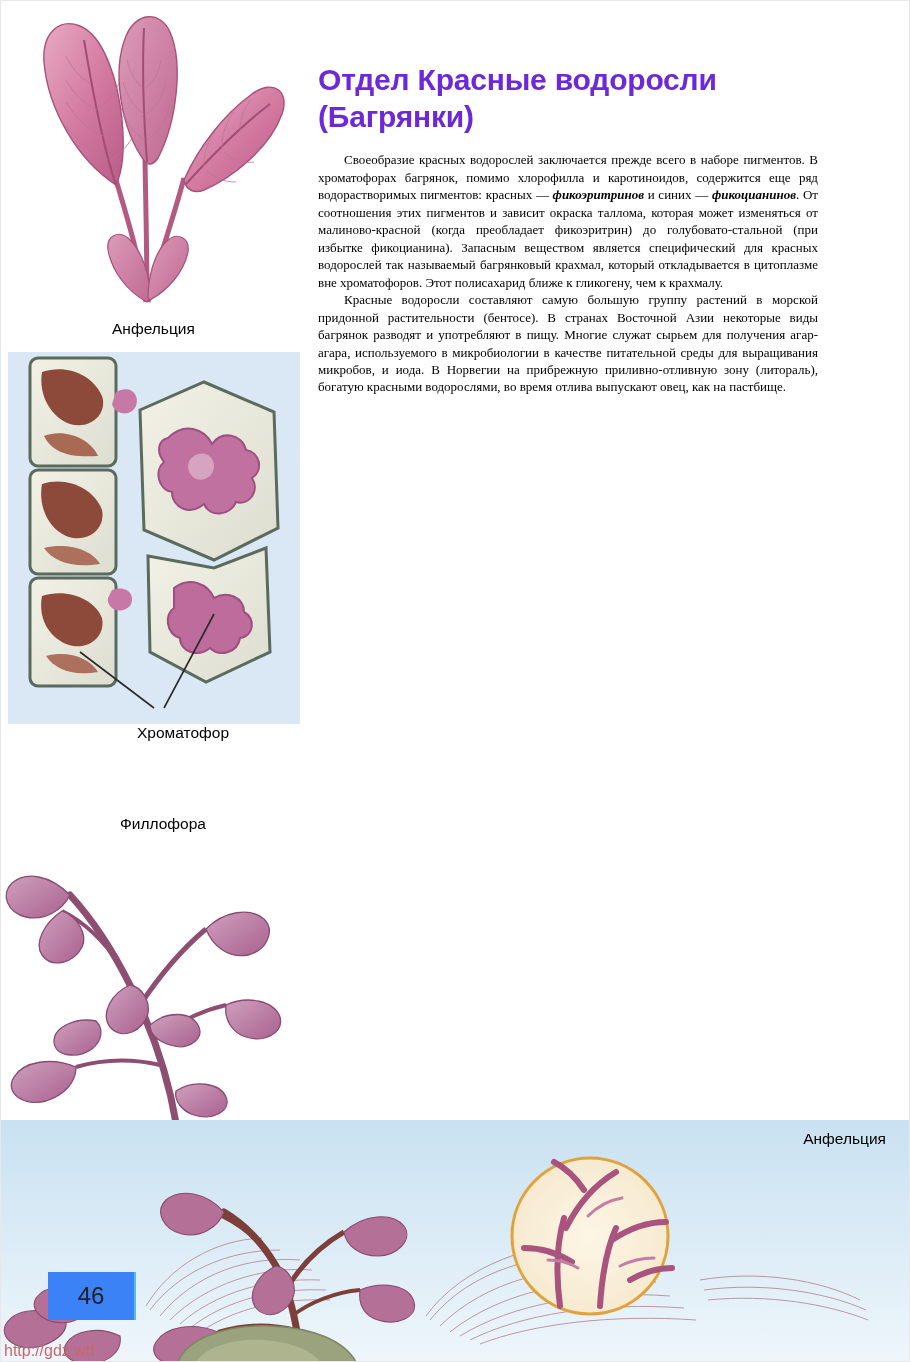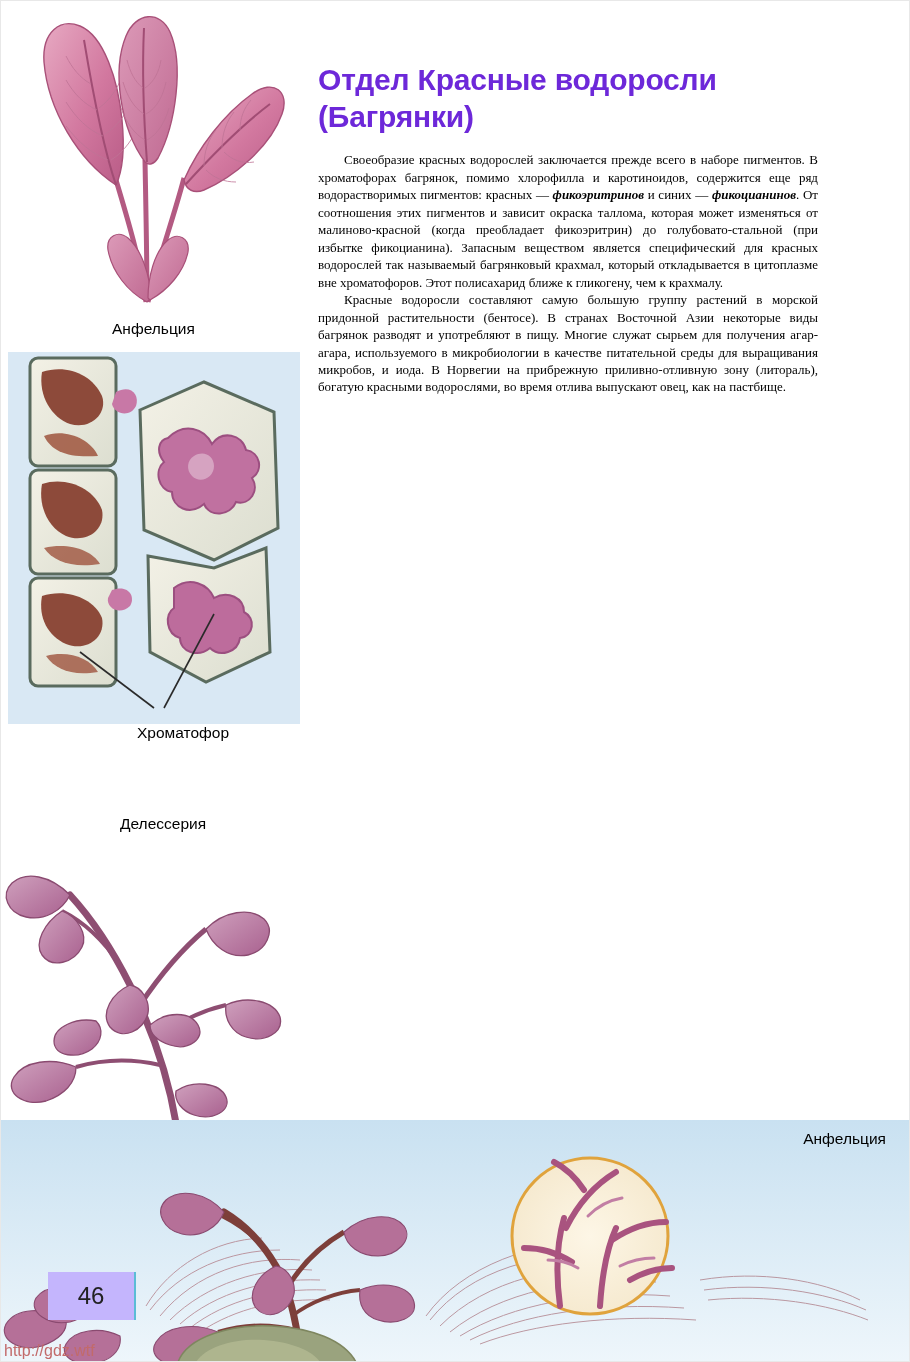--- a/index.html
+++ b/index.html
@@ -27,21 +27,21 @@
 
   #cap-phyllophora{position:absolute;left:120px;top:815px;}
   #fig-phyllophora{position:absolute;left:0px;top:845px;width:300px;height:280px;}
 
   #fig-bottom{position:absolute;left:0px;top:1120px;width:910px;height:242px;
               background:linear-gradient(180deg,#cfe4f2 0%,#dff0fb 55%,#eaf4fb 100%);}
   #cap-anfeltsia{position:absolute;right:24px;top:1130px;}
 
   
   #pagenum{position:absolute;left:48px;top:1272px;width:86px;height:48px;
-           background:#c4b5fd;border-right:2px solid #5bbcd6;
+           background:#3b82f6;border-right:2px solid #5bbcd6;
            display:flex;align-items:center;justify-content:center;
            font-family:"Liberation Sans", sans-serif;font-size:24px;color:#222;}
 
   
   #watermark{position:absolute;left:4px;bottom:2px;font-family:"Liberation Sans", sans-serif;
              font-size:16px;color:#c26a6a;}
 
   
   #text-col{position:absolute;left:318px;top:62px;width:500px;}
   #heading{font-family:"Liberation Sans", sans-serif;font-weight:bold;font-size:30px;
@@ -156,21 +156,21 @@
 
       <path d="M108 40 C122 32 132 42 128 54 C122 66 106 62 104 52 Z" fill="#c878a6"></path>
       <path d="M104 238 C120 232 128 244 122 254 C112 264 98 256 100 246 Z" fill="#c878a6"></path>
 
       <path d="M72 300 L146 356" stroke="#2a2a2a" stroke-width="1.6" fill="none"></path>
       <path d="M206 262 L156 356" stroke="#2a2a2a" stroke-width="1.6" fill="none"></path>
     </svg>
   </div>
   <div id="cap-chromatophore" class="cap">Хроматофор</div>
 
-  <div id="cap-phyllophora" class="cap">Делессерия</div>
+  <div id="cap-phyllophora" class="cap">Филлофора</div>
   <div id="fig-phyllophora">
     <svg viewBox="0 0 300 280" width="300" height="280">
       <defs>
         <linearGradient id="phg" x1="0" y1="0" x2="1" y2="1">
           <stop offset="0%" stop-color="#cfa0bd"></stop>
           <stop offset="100%" stop-color="#a9618f"></stop>
         </linearGradient>
       </defs>
 
       <path d="M176 278 C168 230 150 180 130 140 C112 104 92 74 70 50" stroke="#8e4e72" stroke-width="7" fill="none" stroke-linecap="round"></path>

